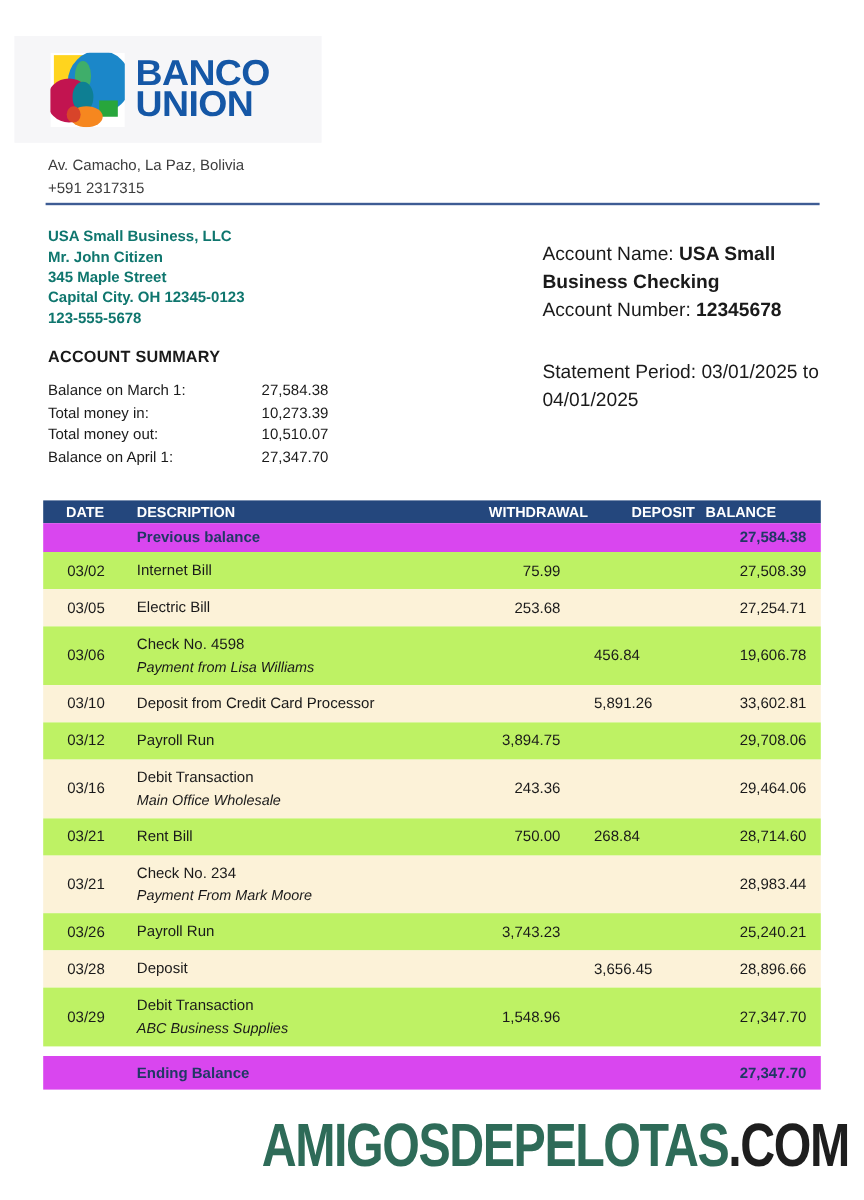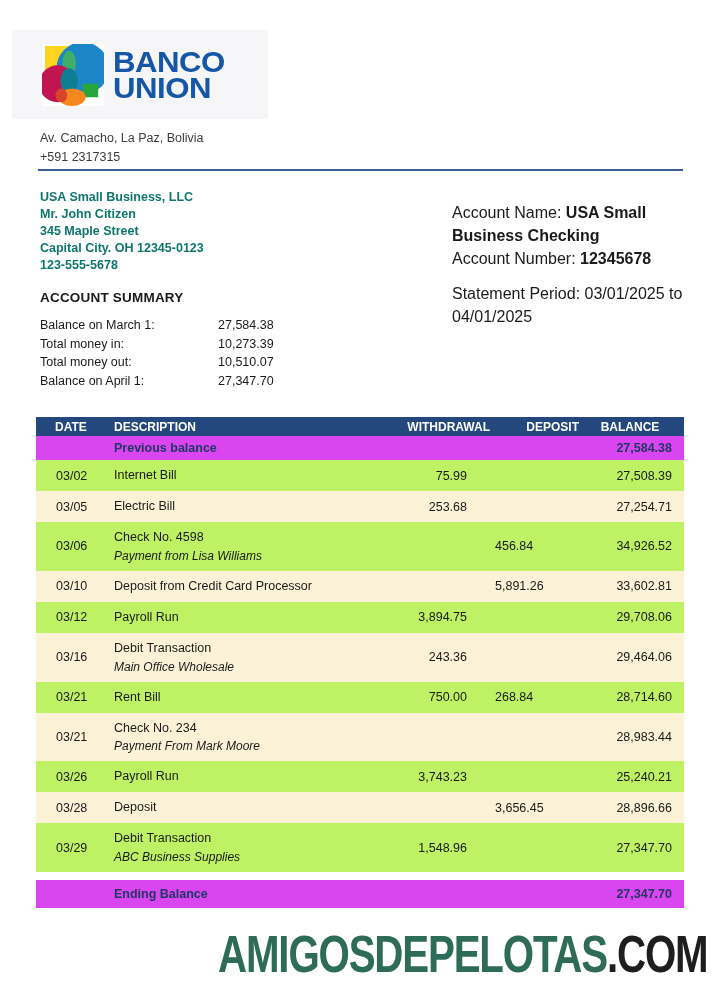--- a/index.html
+++ b/index.html
@@ -32,42 +32,42 @@
     background:#3e5c94;
   }
 
   
   .customer {
     position:absolute; left:40px; top:189px; font-size:12.5px; font-weight:bold;
     line-height:1.36; color:#0f766e;
   }
   .account-info { position:absolute; left:452px; top:201px; font-size:16px; line-height:1.45; }
   .account-info .val { font-weight:bold; }
-  .period-line { margin-top:11px; }
+  .period-line { margin-top:28px; }
 
   
   .summary-title {
     position:absolute; left:40px; top:290px; font-size:13.5px; font-weight:bold;
     letter-spacing:0.2px;
   }
   .summary { position:absolute; left:40px; top:316px; font-size:12.5px; }
   .summary-row { display:flex; height:18.5px; align-items:center; }
   .summary-label { width:178px; }
 
   
   .table { position:absolute; left:36px; top:417px; width:648px; font-size:12.5px; }
   .trow {
     display:grid; grid-template-columns:78px 1fr 95px 93px 96px;
     align-items:center; box-sizing:border-box;
   }
   .thead { background:#24477d; color:#ffffff; font-weight:bold; height:19px; font-size:12px; }
   .thead .c-date { padding-left:19px; }
   .thead .c-wd { text-align:right; padding-right:5px; }
   .thead .c-dep { text-align:right; padding-right:9px; }
-  .thead .c-bal { text-align:center; }
+  .thead .c-bal { text-align:left; }
   .gold-row { background:#d946ef; color:#203864; font-weight:bold; height:24px; }
   .gold-row.ending { margin-top:8px; height:28px; }
   .data-row { min-height:31px; background:#bef264; }
   .data-row.alt { background:#fcf2d8; }
   .data-row.two-line { padding:6px 0; }
   .c-date { padding-left:20px; }
   .c-desc { display:flex; flex-direction:column; justify-content:center; line-height:1.5; }
   .c-wd { text-align:right; padding-right:28px; }
   .c-dep { text-align:left; padding-right:9px; }
   .c-bal { text-align:right; padding-right:12px; }
@@ -188,21 +188,21 @@
     <span class="c-bal">27,254.71</span>
   </div>
         <div class="trow data-row two-line">
     <span class="c-date">03/06</span>
     <span class="c-desc">
       <span class="desc-main">Check No. 4598</span>
       <span class="note">Payment from Lisa Williams</span>
     </span>
     <span class="c-wd"></span>
     <span class="c-dep">456.84</span>
-    <span class="c-bal">34,926.52</span>
+    <span class="c-bal">19,606.78</span>
   </div>
         <div class="trow data-row alt">
     <span class="c-date">03/10</span>
     <span class="c-desc">
       <span class="desc-main">Deposit from Credit Card Processor</span>
 
     </span>
     <span class="c-wd"></span>
     <span class="c-dep">5,891.26</span>
     <span class="c-bal">33,602.81</span>

